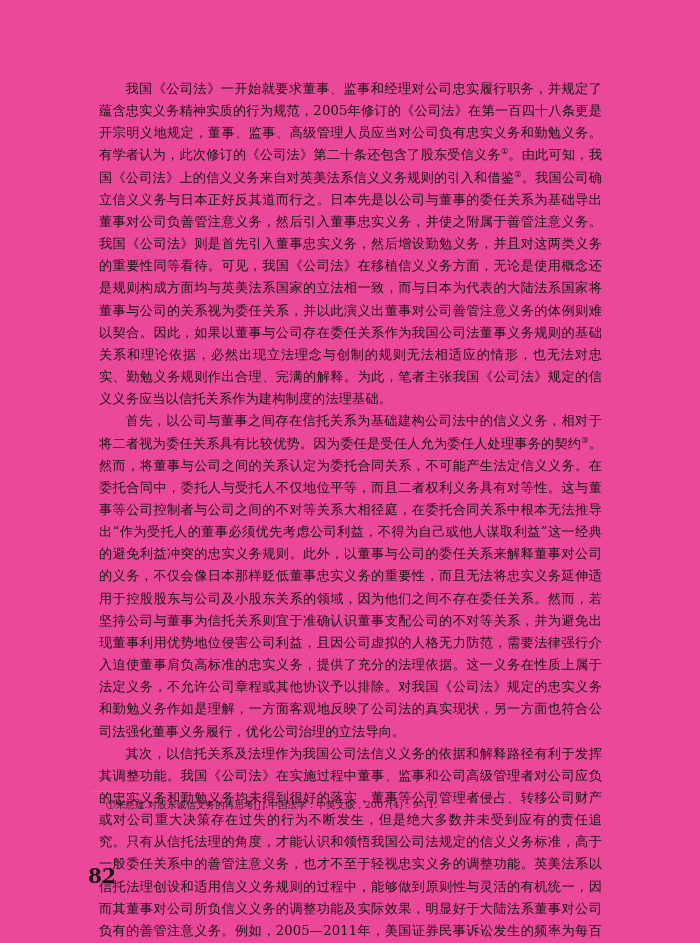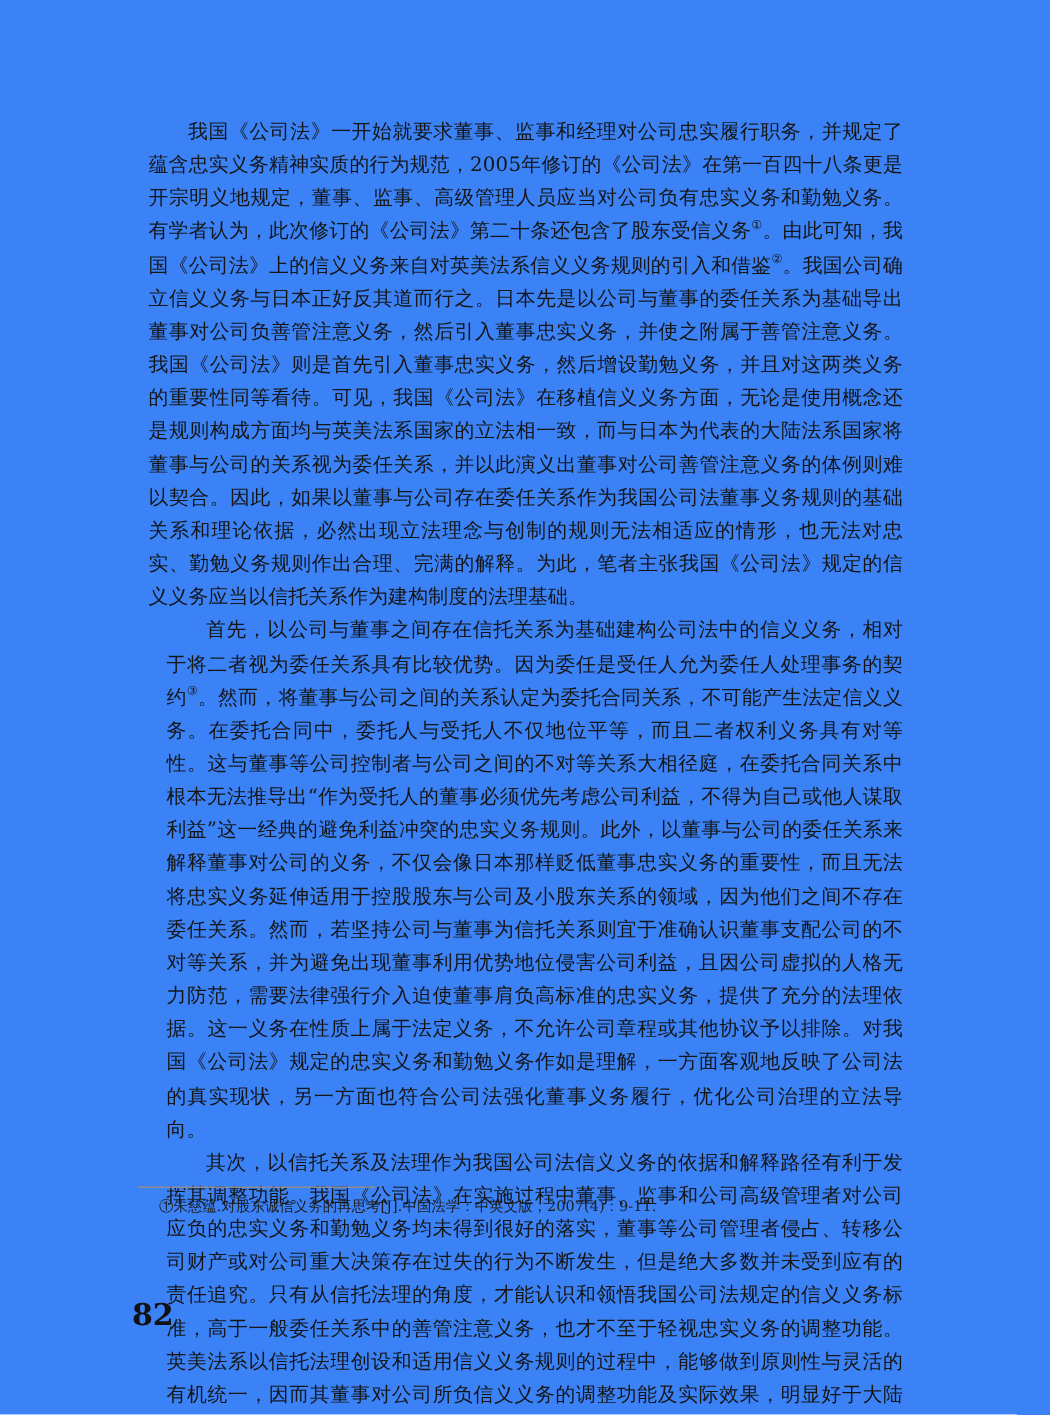--- a/index.html
+++ b/index.html
@@ -12,21 +12,21 @@
     height: 943px;
     font-family: "DejaVu Serif", "Liberation Serif", serif;
     color: #1a1a1a;
     -webkit-font-smoothing: antialiased;
   }
   #page {
     position: relative;
     width: 700px;
     height: 943px;
     box-sizing: border-box;
-    background: #3b82f6;
+    background: #ec4899;
     overflow: hidden;
   }
   #content-column {
     position: absolute;
     left: 99px;
     top: 78px;
     width: 503px;
   }
   .body-para {
     margin: 0;
@@ -34,21 +34,20 @@
     line-height: 22.15px;
     text-align: justify;
     text-justify: inter-ideograph;
     text-indent: 2em;
     letter-spacing: 0.01em;
     color: #151515;
     word-break: break-all;
   }
   .body-para + .body-para {
     margin-top: 0;
-    margin-left: 12px;
   }
   .sup-ref {
     font-size: 0.62em;
     vertical-align: super;
     line-height: 0;
     letter-spacing: 0;
   }
   #footnote-block {
     position: absolute;
     left: 92px;

